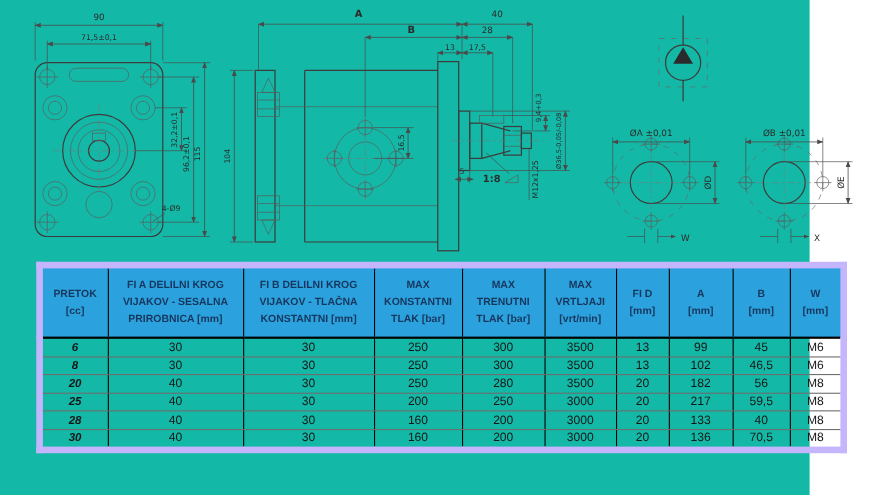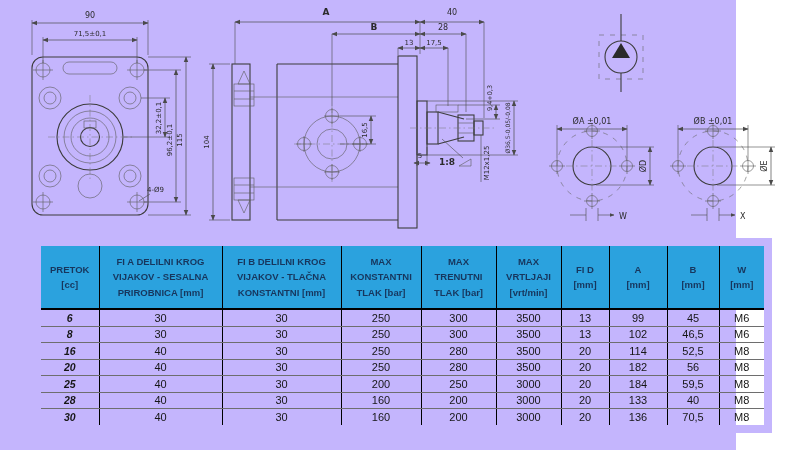--- a/index.html
+++ b/index.html
@@ -1,28 +1,28 @@
 <!DOCTYPE html>
 <html style="--header-bg: #2ba2de; --header-text: #17365d;"><head>
 <meta charset="utf-8">
 <style>
   html,body{margin:0;padding:0;background:#fff;width:800px;height:450px;overflow:hidden;
     font-family:"Liberation Sans",sans-serif;}
-  #stage{position:relative;width:736px;height:450px;background:#c4b5fd;}
+  #stage{position:relative;width:736px;height:450px;background:#14b8a6;}
   #drawing{position:absolute;left:0;top:0;}
   svg text{fill:#2b2b2b;font-family:"DejaVu Sans",sans-serif;}
   .ln{stroke:#3c3c3c;stroke-width:1.1;fill:none;}
   .tn{stroke:#5a5a5a;stroke-width:.6;fill:none;}
   .cl{stroke:#777;stroke-width:.5;fill:none;stroke-dasharray:7 3 1.5 3;}
   .d{stroke:#4a4a4a;stroke-width:.7;fill:none;marker-start:url(#ah);marker-end:url(#ah);}
   .x{stroke:#4a4a4a;stroke-width:.6;fill:none;}
   .dsh{stroke:#666;stroke-width:.6;fill:none;stroke-dasharray:5 6;}
   .t8{font-size:8px;} .t7{font-size:7px;} .t9{font-size:9px;font-weight:bold;}
   #tablewrap{position:absolute;left:33px;top:238px;}
-  table{border-collapse:collapse;table-layout:fixed;width:731px;border:8px solid #c4b5fd;}
+  table{border-collapse:collapse;table-layout:fixed;width:731px;border:6px solid #c4b5fd;}
   th{background:var(--header-bg,#2ba2de);color:var(--header-text,#17365d);
      font-size:9.5px;font-weight:bold;line-height:1.6;white-space:pre-line;
      border:1px solid #000;padding:2px 0;height:58px;vertical-align:middle;}
   td{font-size:11px;color:#161616;text-align:center;height:15.5px;
      border-left:1px solid #000;border-right:1px solid #000;
      border-top:1px solid #6e6e6e;border-bottom:1px solid #6e6e6e;padding:0;}
   thead th{border-bottom:2px solid #000;}
   tbody td:first-child{font-style:italic;font-weight:bold;font-size:10.5px;}
 </style>
 </head>
@@ -283,52 +283,40 @@
             <td>30</td>
             <td>250</td>
             <td>300</td>
             <td>3500</td>
             <td>13</td>
             <td>102</td>
             <td>46,5</td>
             <td>M6</td>
           </tr>
           <tr>
-            <td>16</td>
+            <td>20</td>
             <td>40</td>
             <td>30</td>
             <td>250</td>
             <td>280</td>
             <td>3500</td>
             <td>20</td>
-            <td>114</td>
-            <td>52,5</td>
-            <td>M8</td>
-          </tr>
-          <tr>
-            <td>20</td>
-            <td>40</td>
-            <td>30</td>
-            <td>250</td>
-            <td>280</td>
-            <td>3500</td>
-            <td>20</td>
             <td>182</td>
             <td>56</td>
             <td>M8</td>
           </tr>
           <tr>
             <td>25</td>
             <td>40</td>
             <td>30</td>
             <td>200</td>
             <td>250</td>
             <td>3000</td>
             <td>20</td>
-            <td>184</td>
+            <td>217</td>
             <td>59,5</td>
             <td>M8</td>
           </tr>
           <tr>
             <td>28</td>
             <td>40</td>
             <td>30</td>
             <td>160</td>
             <td>200</td>
             <td>3000</td>

